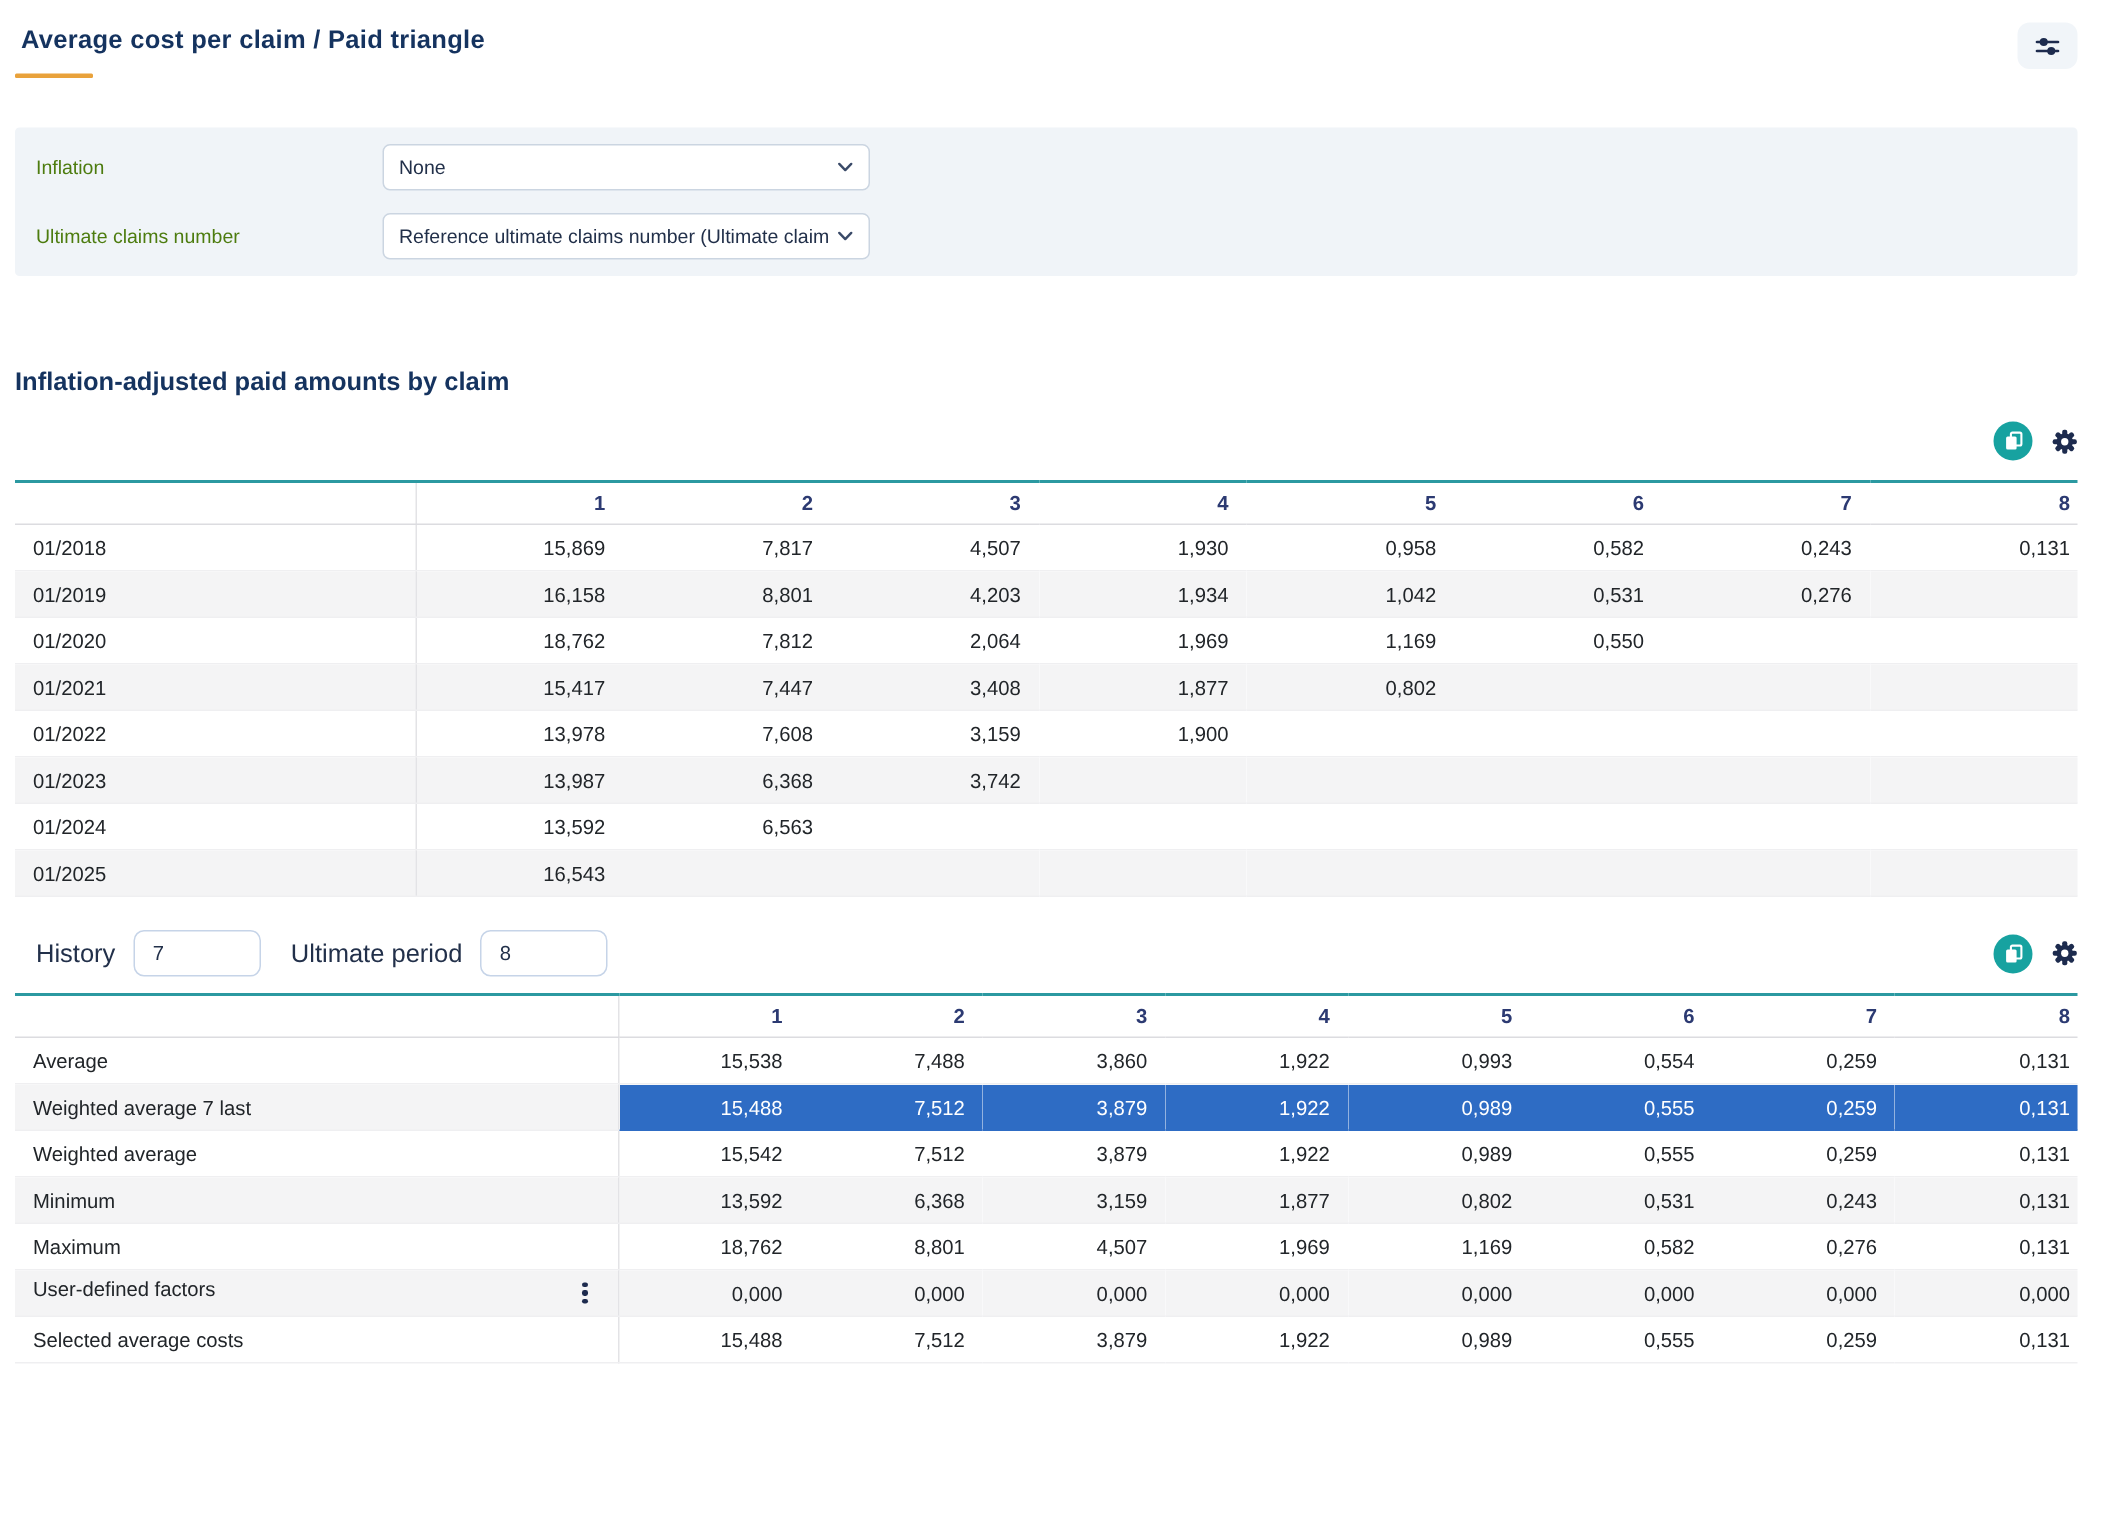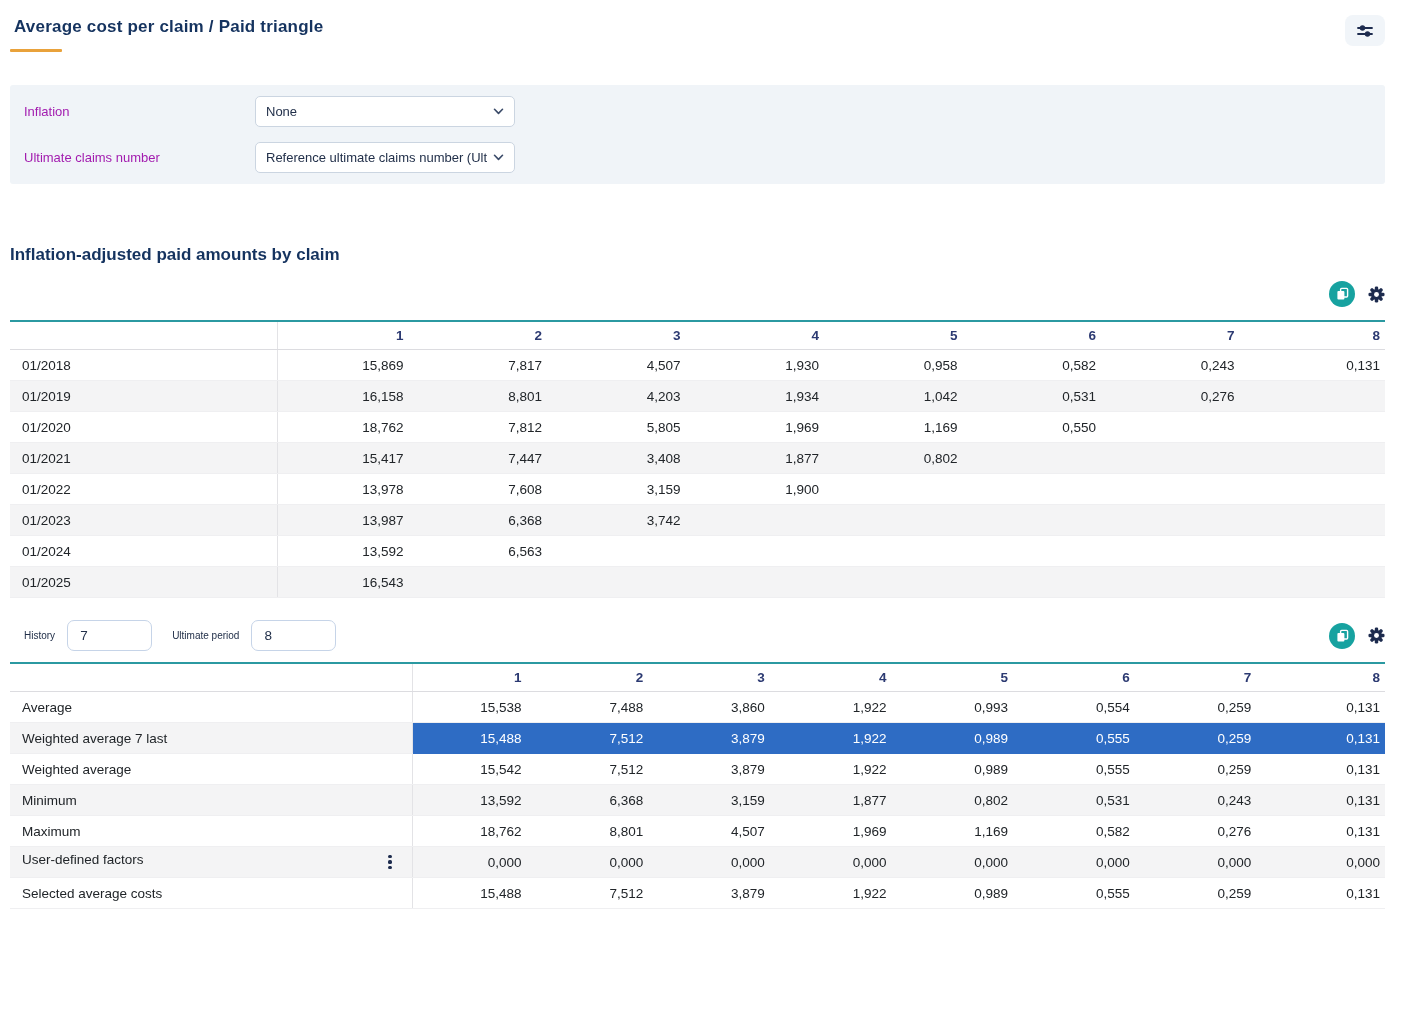--- a/index.html
+++ b/index.html
@@ -9,38 +9,38 @@
   
   .header-row{display:flex;justify-content:space-between;align-items:flex-start;}
   h1{margin:0 0 0 4px;font-size:17px;line-height:26px;font-weight:700;color:#15335f;letter-spacing:.2px;}
   .title-underline{width:52px;height:3px;background:#e9a23b;margin-top:9px;border-radius:1px;}
   .settings-btn{width:40px;height:31px;border:none;background:#f1f5f9;border-radius:8px;display:flex;align-items:center;justify-content:center;cursor:pointer;margin-top:1px;}
 
   
   .filter-panel{margin-top:33px;background:#f0f4f8;border-radius:3px;padding:11px 14px;}
   .filter-row{display:flex;align-items:center;}
   .filter-row + .filter-row{margin-top:15px;}
-  .filter-label{width:231px;font-size:13px;color:#a21caf;}
-  .select{width:260px;height:31px;background:#fff;border:1px solid #cbd5e1;border-radius:5px;display:flex;align-items:center;padding:0 10px;box-sizing:border-box;cursor:pointer;}
+  .filter-label{width:231px;font-size:13px;color:#4d7c0f;}
+  .select{width:325px;height:31px;background:#fff;border:1px solid #cbd5e1;border-radius:5px;display:flex;align-items:center;padding:0 10px;box-sizing:border-box;cursor:pointer;}
   .select-value{flex:1;font-size:13px;color:#22304a;white-space:nowrap;overflow:hidden;}
   .chev{flex:0 0 auto;margin-left:6px;}
 
   
   h2{margin:49px 0 0 0;font-size:17px;line-height:20px;font-weight:700;color:#15335f;}
   h2.first{margin-top:61px;}
 
   
   .table-tools{display:flex;justify-content:flex-end;align-items:center;gap:13px;height:26px;}
   .table-tools.standalone{margin:16px 0 13px;}
   .copy-btn{width:26px;height:26px;border-radius:50%;background:#17a2a0;border:none;display:flex;align-items:center;justify-content:center;cursor:pointer;padding:0;}
   .gear-btn{background:none;border:none;padding:0;margin:0;cursor:pointer;display:flex;align-items:center;}
 
   
   .controls-row{display:flex;align-items:center;margin-top:22px;}
-  .ctl-label{font-size:10px;color:#22304a;margin-left:14px;}
+  .ctl-label{font-size:17px;color:#22304a;margin-left:14px;}
   .num-input{width:85px;height:31px;border:1px solid #c6d4e8;border-radius:7px;margin-left:12px;padding:0 12px;font-size:13.5px;font-family:inherit;color:#22304a;box-sizing:border-box;background:#fff;}
   .ctl-label.second{margin-left:20px;}
   .controls-row .table-tools{margin-left:auto;}
 
   
   table.grid{width:100%;border-collapse:collapse;table-layout:fixed;margin-top:13px;}
   #avg-table{margin-top:11px;}
   thead th{border-top:2px solid #2b99a1;border-bottom:1px solid #dcdce0;height:27px;padding:0 12px;font-size:13.5px;font-weight:700;color:#2c3a72;text-align:right;box-sizing:content-box;}
   thead th:last-child{padding-right:5px;}
   thead th.lbl{border-right:1px solid #e3e3e6;}
@@ -162,21 +162,21 @@
           <td>1,934</td>
           <td>1,042</td>
           <td>0,531</td>
           <td>0,276</td>
           <td></td>
         </tr>
         <tr>
           <td class="lbl">01/2020</td>
           <td>18,762</td>
           <td>7,812</td>
-          <td>5,805</td>
+          <td>2,064</td>
           <td>1,969</td>
           <td>1,169</td>
           <td>0,550</td>
           <td></td>
           <td></td>
         </tr>
         <tr>
           <td class="lbl">01/2021</td>
           <td>15,417</td>
           <td>7,447</td>

